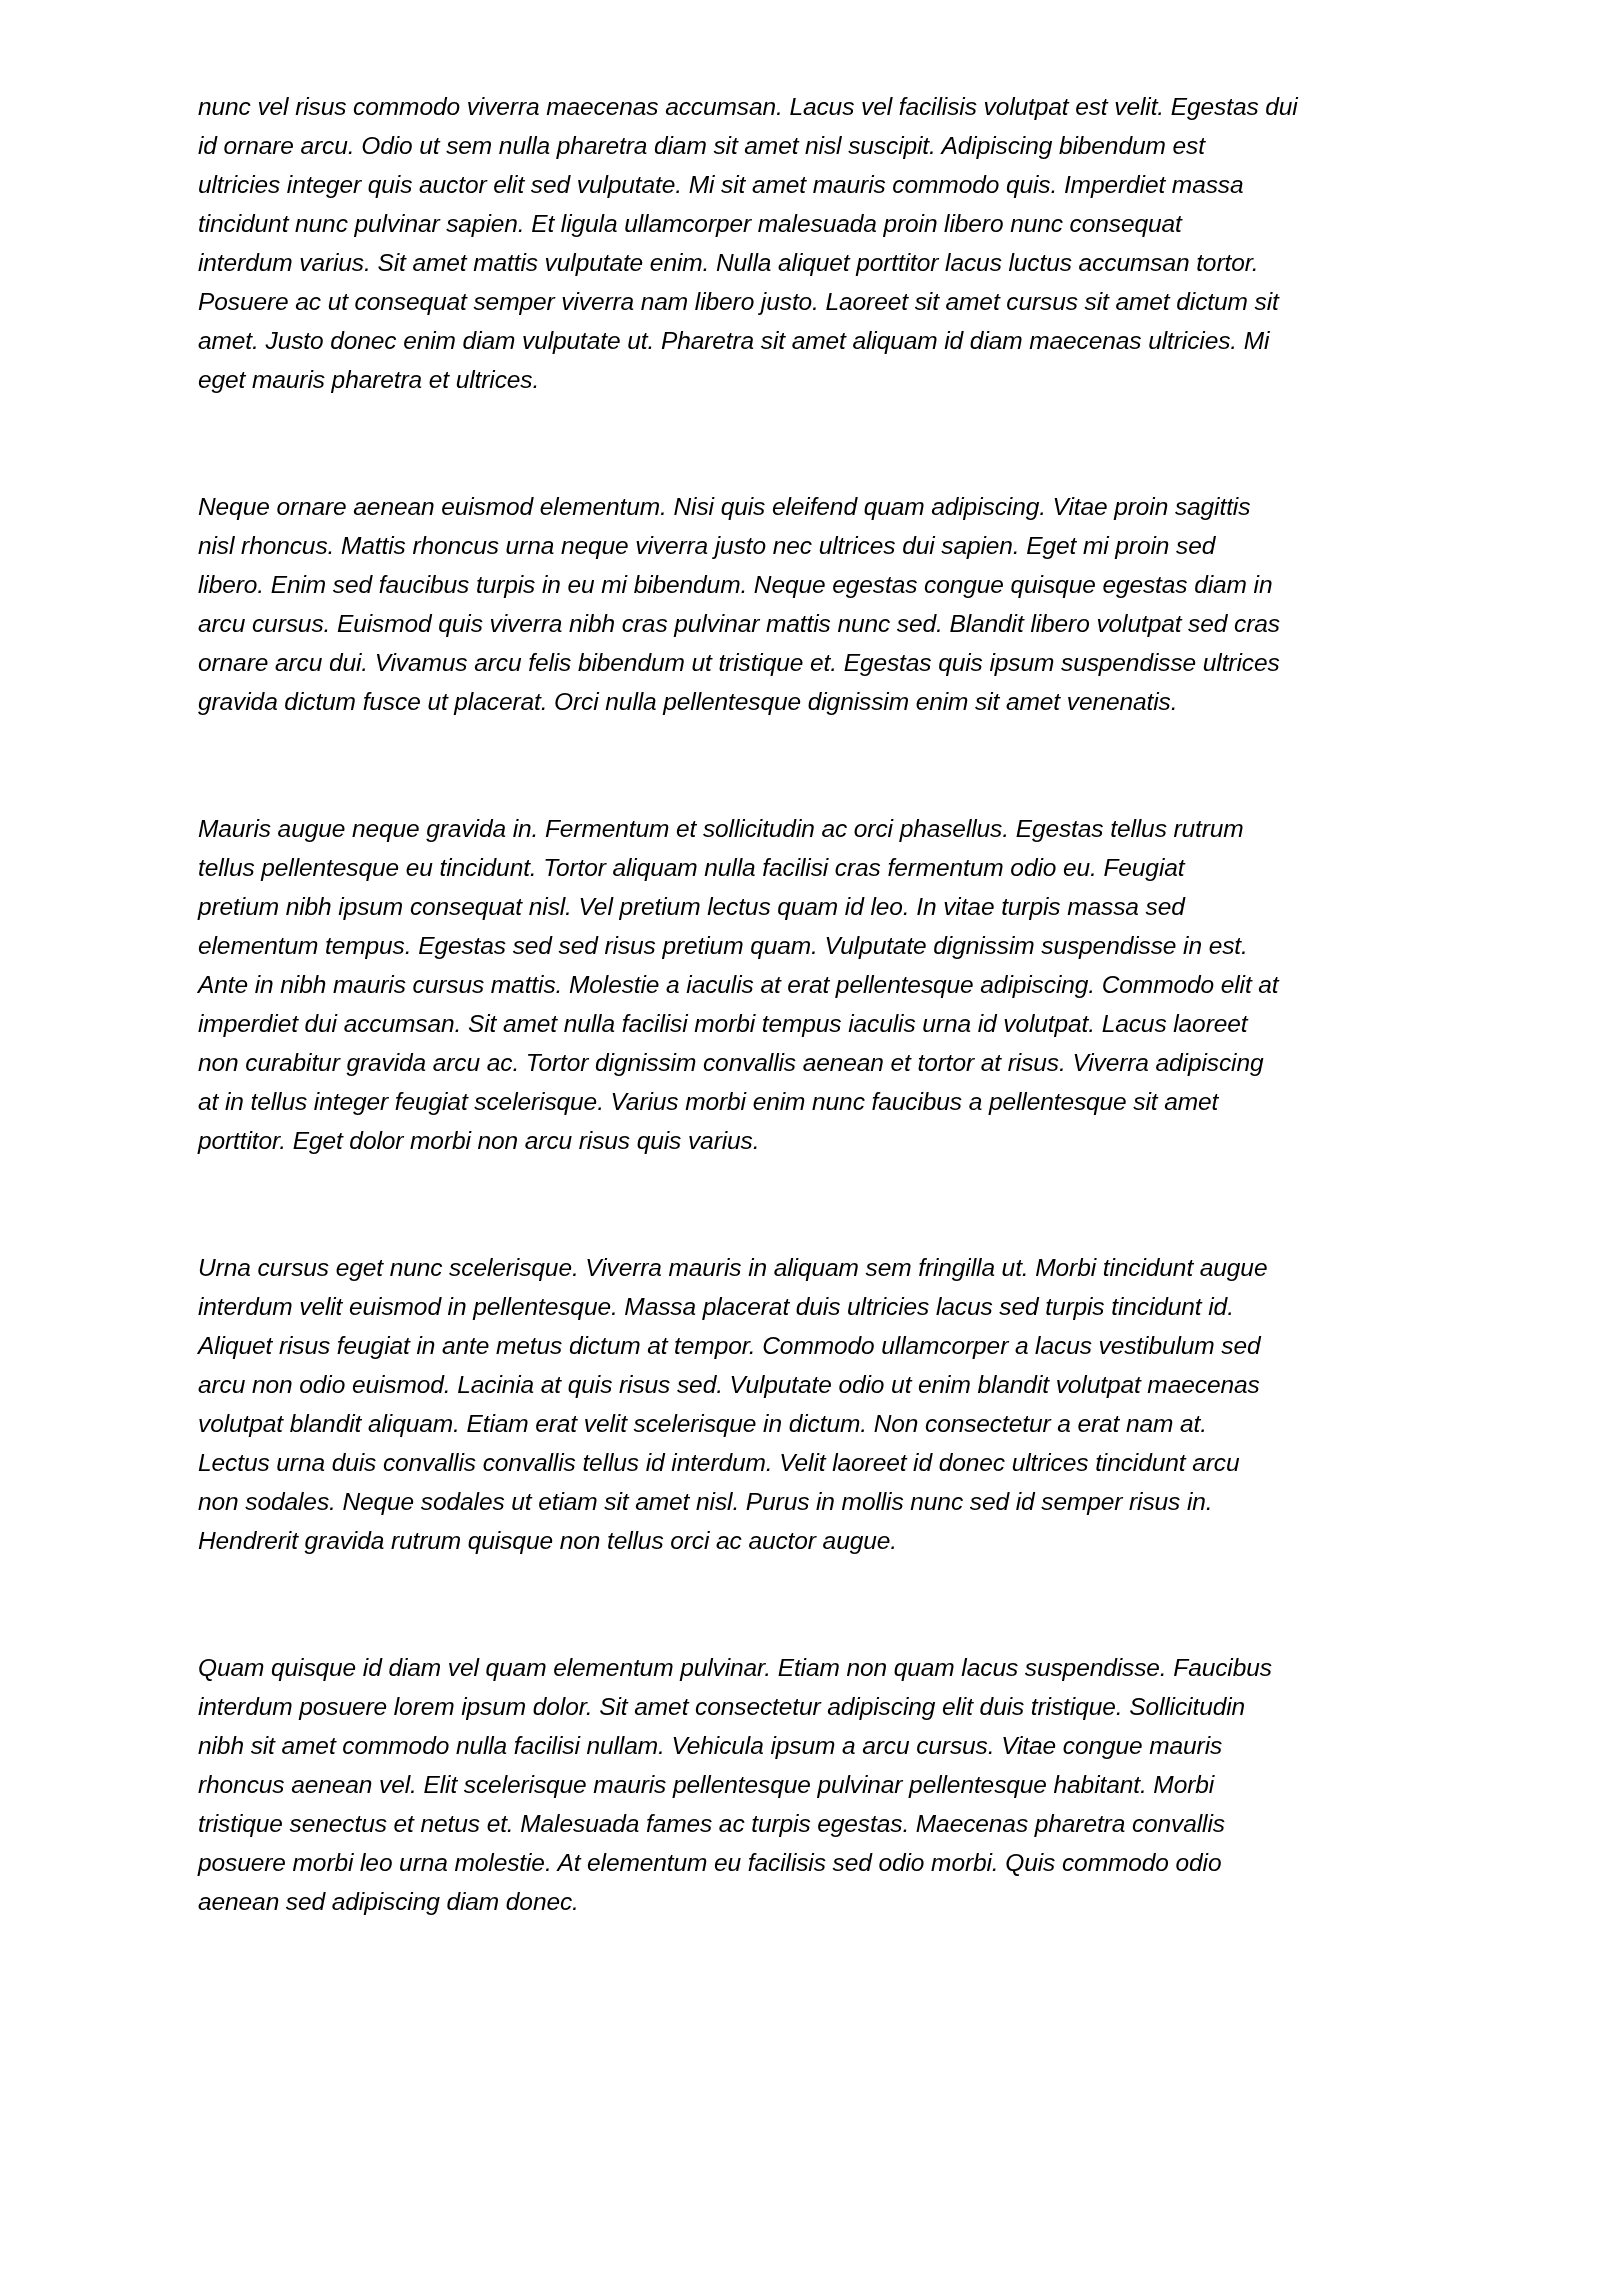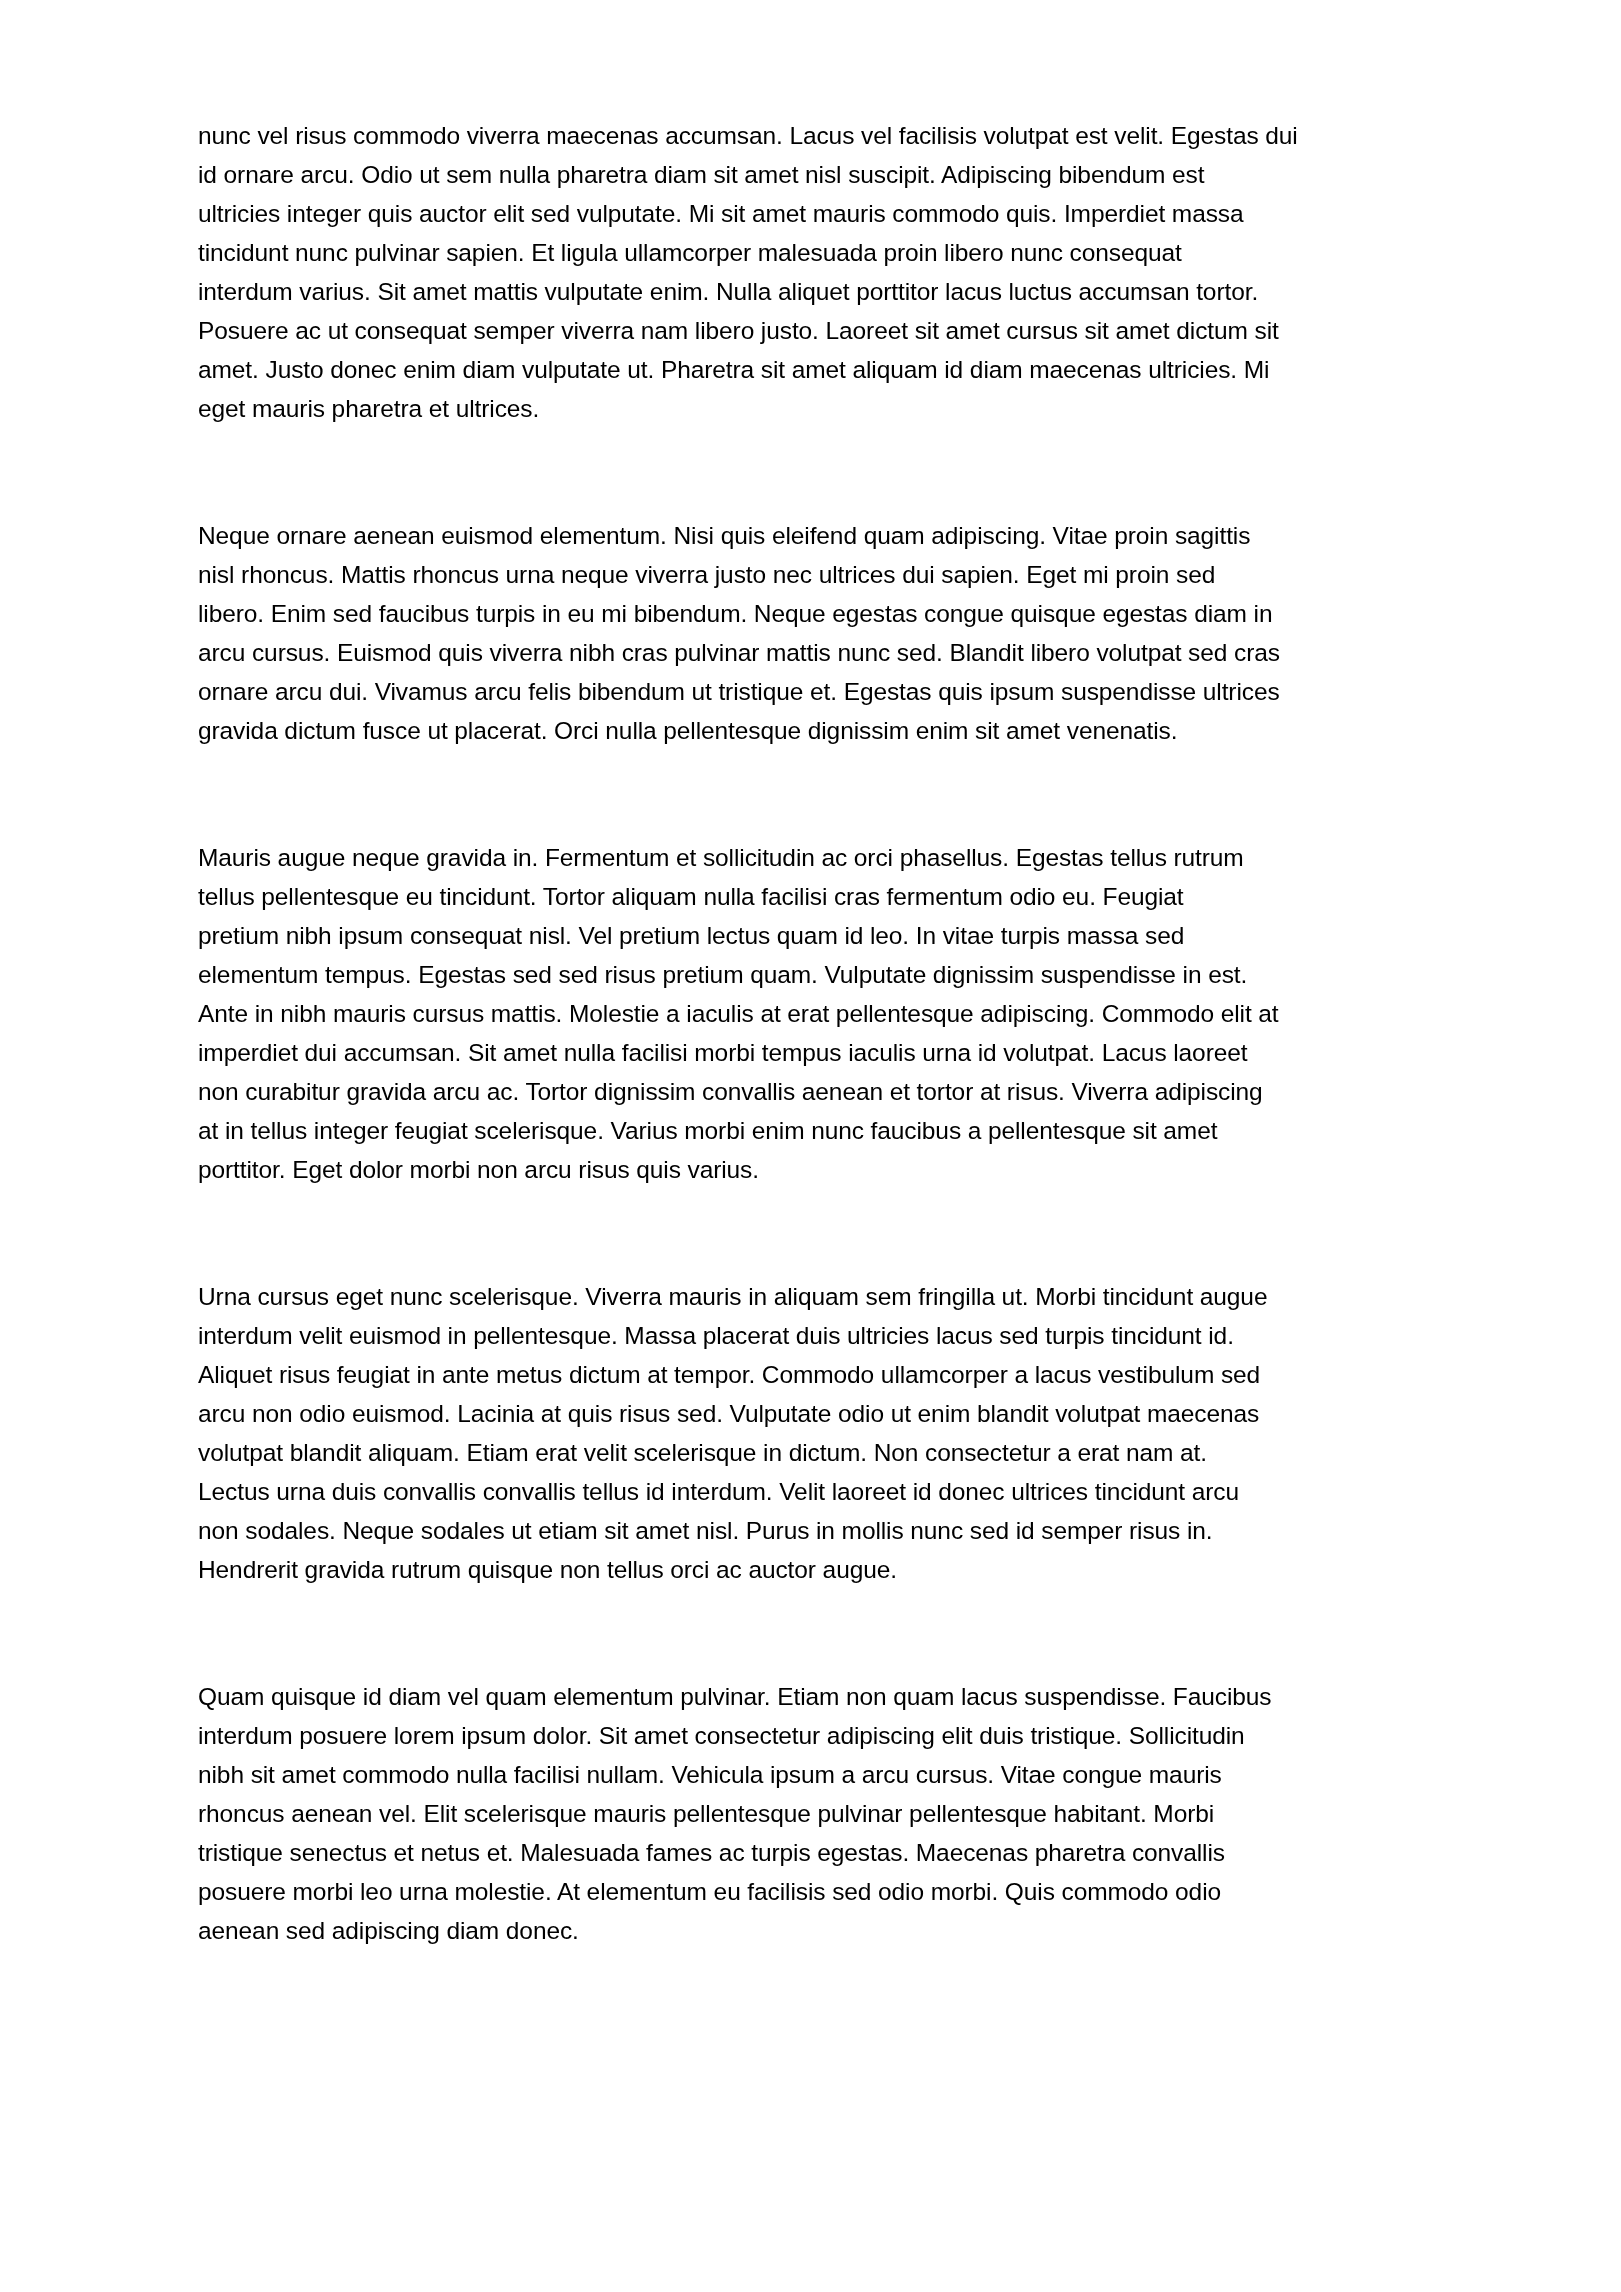--- a/index.html
+++ b/index.html
@@ -11,21 +11,22 @@
     width: 1621px;
     height: 2293px;
     overflow: hidden;
     font-family: "Liberation Sans", "DejaVu Sans", sans-serif;
   }
   .page {
     box-sizing: border-box;
     width: 1621px;
     height: 2293px;
     background: #ffffff;
-    padding: 116px 196px 0 198px;
+    padding: 87px 196px 0 198px;
+    font-style: italic;
   }
   .para {
     margin: 0 0 88px 0;
     font-size: 24.5px;
     line-height: 39px;
     letter-spacing: -0.1px;
     color: #000000;
     white-space: pre-line;      
     width: 1225px;
     text-align: left;

